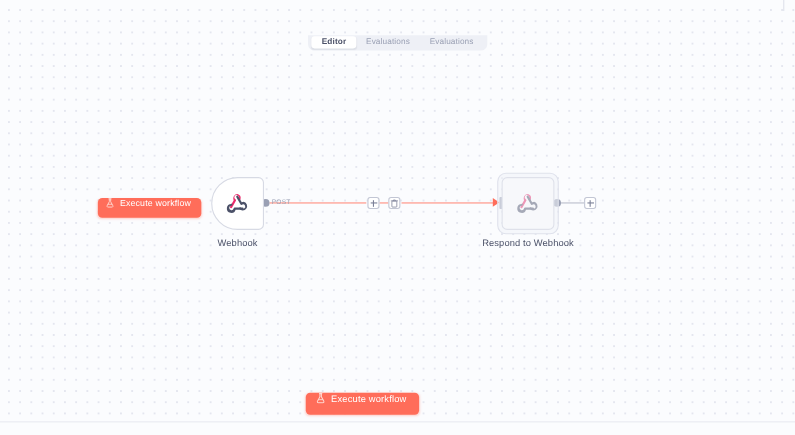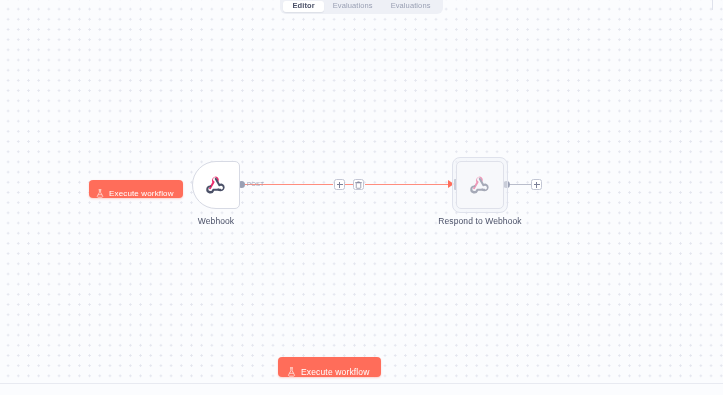--- a/index.html
+++ b/index.html
@@ -57,20 +57,21 @@
   }
   #tabbar {
     display: flex;
     align-items: center;
     gap: 0px;
     background: #eef0f6;
     border-radius: 0 0 6px 6px;
     padding: 0px 3px 2px 3px;
     height: 14px;
     pointer-events: auto;
+    margin-top: 32px;
   }
   .tab {
     font-size: 7.5px;
     line-height: 12px;
     color: #9aa0b4;
     padding: 0 9px;
     height: 11px;
     display: flex;
     align-items: center;
     border-radius: 3px;
@@ -82,21 +83,21 @@
     background: #ffffff;
     color: #4b5168;
     font-weight: 600;
     box-shadow: 0 1px 1px rgba(30,35,60,.08);
   }
 
   
   .exec-btn {
     position: absolute;
     display: inline-flex;
-    align-items: flex-end;
+    align-items: flex-start;
     gap: 5px;
     background: #ff6d5a;
     color: #ffffff;
     border: none;
     border-radius: 4px;
     font-size: 8px;
     font-family: "Liberation Sans", sans-serif;
     letter-spacing: .15px;
     cursor: pointer;
     white-space: nowrap;

